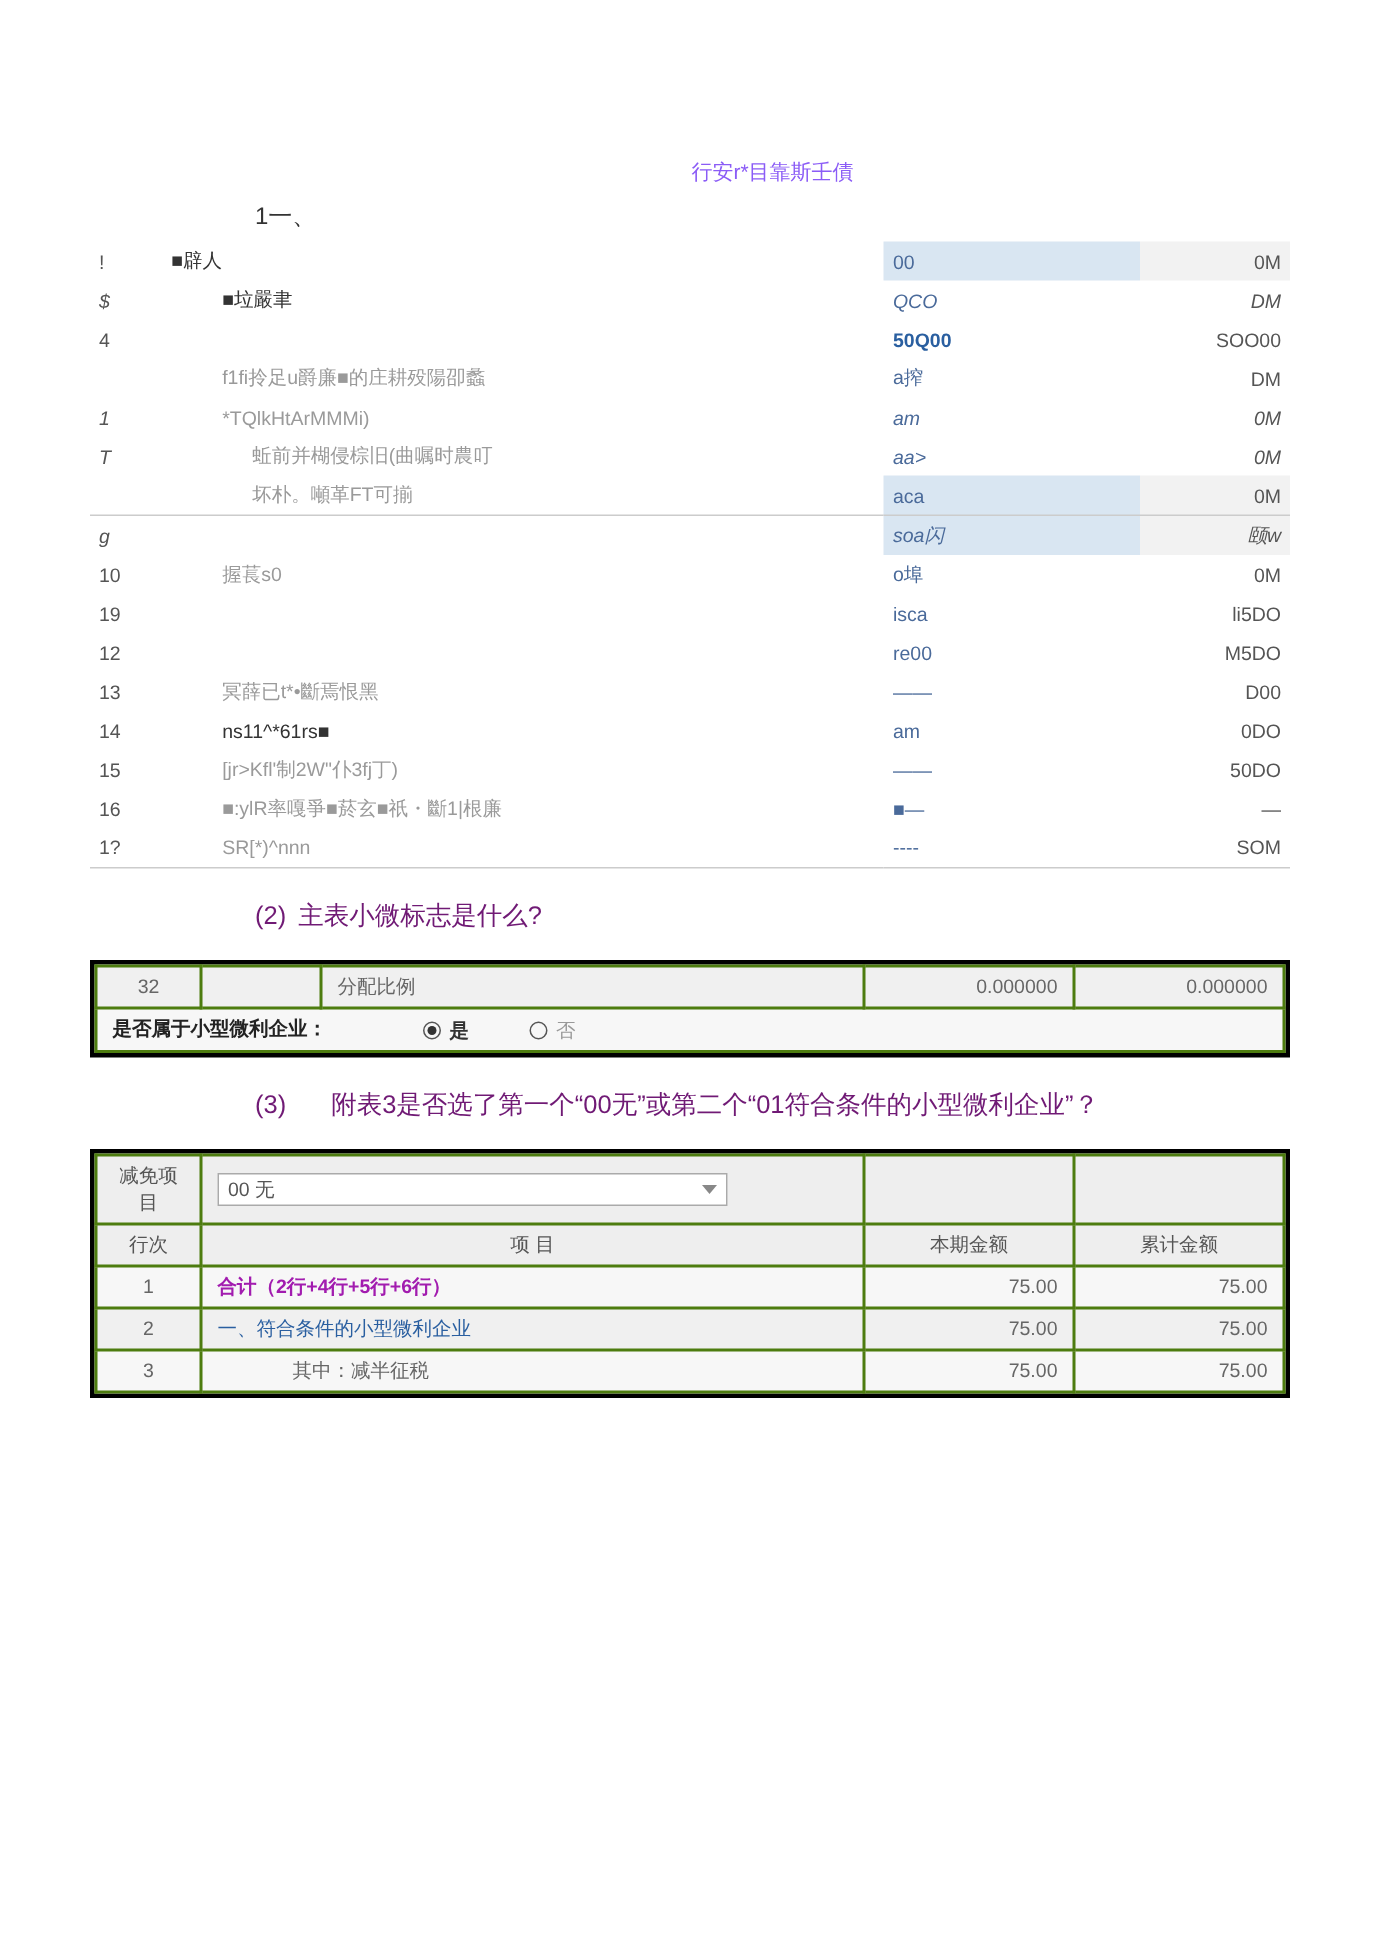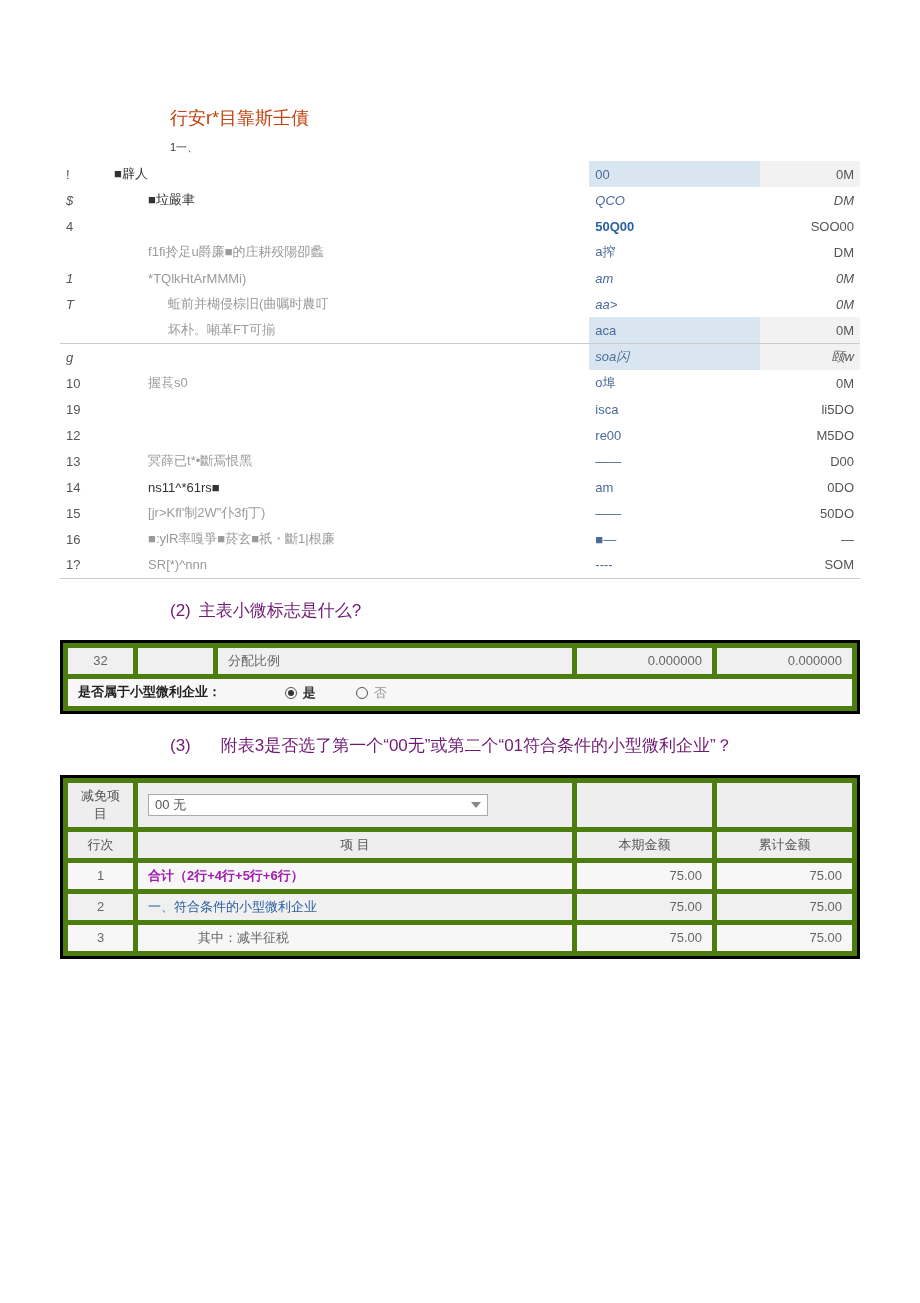--- a/index.html
+++ b/index.html
@@ -11,22 +11,22 @@
     padding: 100px 60px 60px 60px;
     font-size: 14px;
     color: #333;
   }
 
   
   .table1 {
     width: 100%;
     border-collapse: collapse;
   }
-  .t1-title-row td { padding: 6px 0 10px 110px; color: #c2410c; font-size: 18px; }
-  .t1-sub-row td { padding: 0 0 6px 110px; color: #333; font-size: 11px; }
+  .t1-title-row td { padding: 6px 0 10px 110px; color: #8b5cf6; font-size: 14px; text-align: center; }
+  .t1-sub-row td { padding: 0 0 6px 110px; color: #333; font-size: 16px; }
   .table1 tr.data td {
     padding: 4px 6px;
     font-size: 13px;
     vertical-align: middle;
     height: 26px;
   }
   .table1 .col-num  { width: 48px; text-align: left; padding-left: 6px; color: #555; }
   .table1 .col-item { width: 480px; color: #9a9a9a; }
   .table1 .col-v1   { width: 170px; text-align: left; padding-right: 20px; color: #4a6a9a; }
   .table1 .col-v2   { width: 100px; text-align: right; padding-right: 8px; color: #555; }
@@ -52,21 +52,21 @@
   
   .tbl-box {
     border: 3px solid #000;
     margin: 0 0 8px 0;
     width: 100%;
     font-size: 13px;
     background: #fff;
   }
   .tbl-box table { width: 100%; border-collapse: collapse; }
   .tbl-box td {
-    border: 5px solid #4d7c0f;
+    border: 2px solid #4d7c0f;
     padding: 4px 10px;
     background: #f7f7f7;
     color: #666;
   }
   .tbl-box .row-striped td { background: #f0f0f0; }
   .tbl-box .c-num  { width: 70px; text-align: center; }
   .tbl-box .c-item { width: auto; }
   .tbl-box .c-v1   { width: 140px; text-align: right; }
   .tbl-box .c-v2   { width: 140px; text-align: right; }
 

